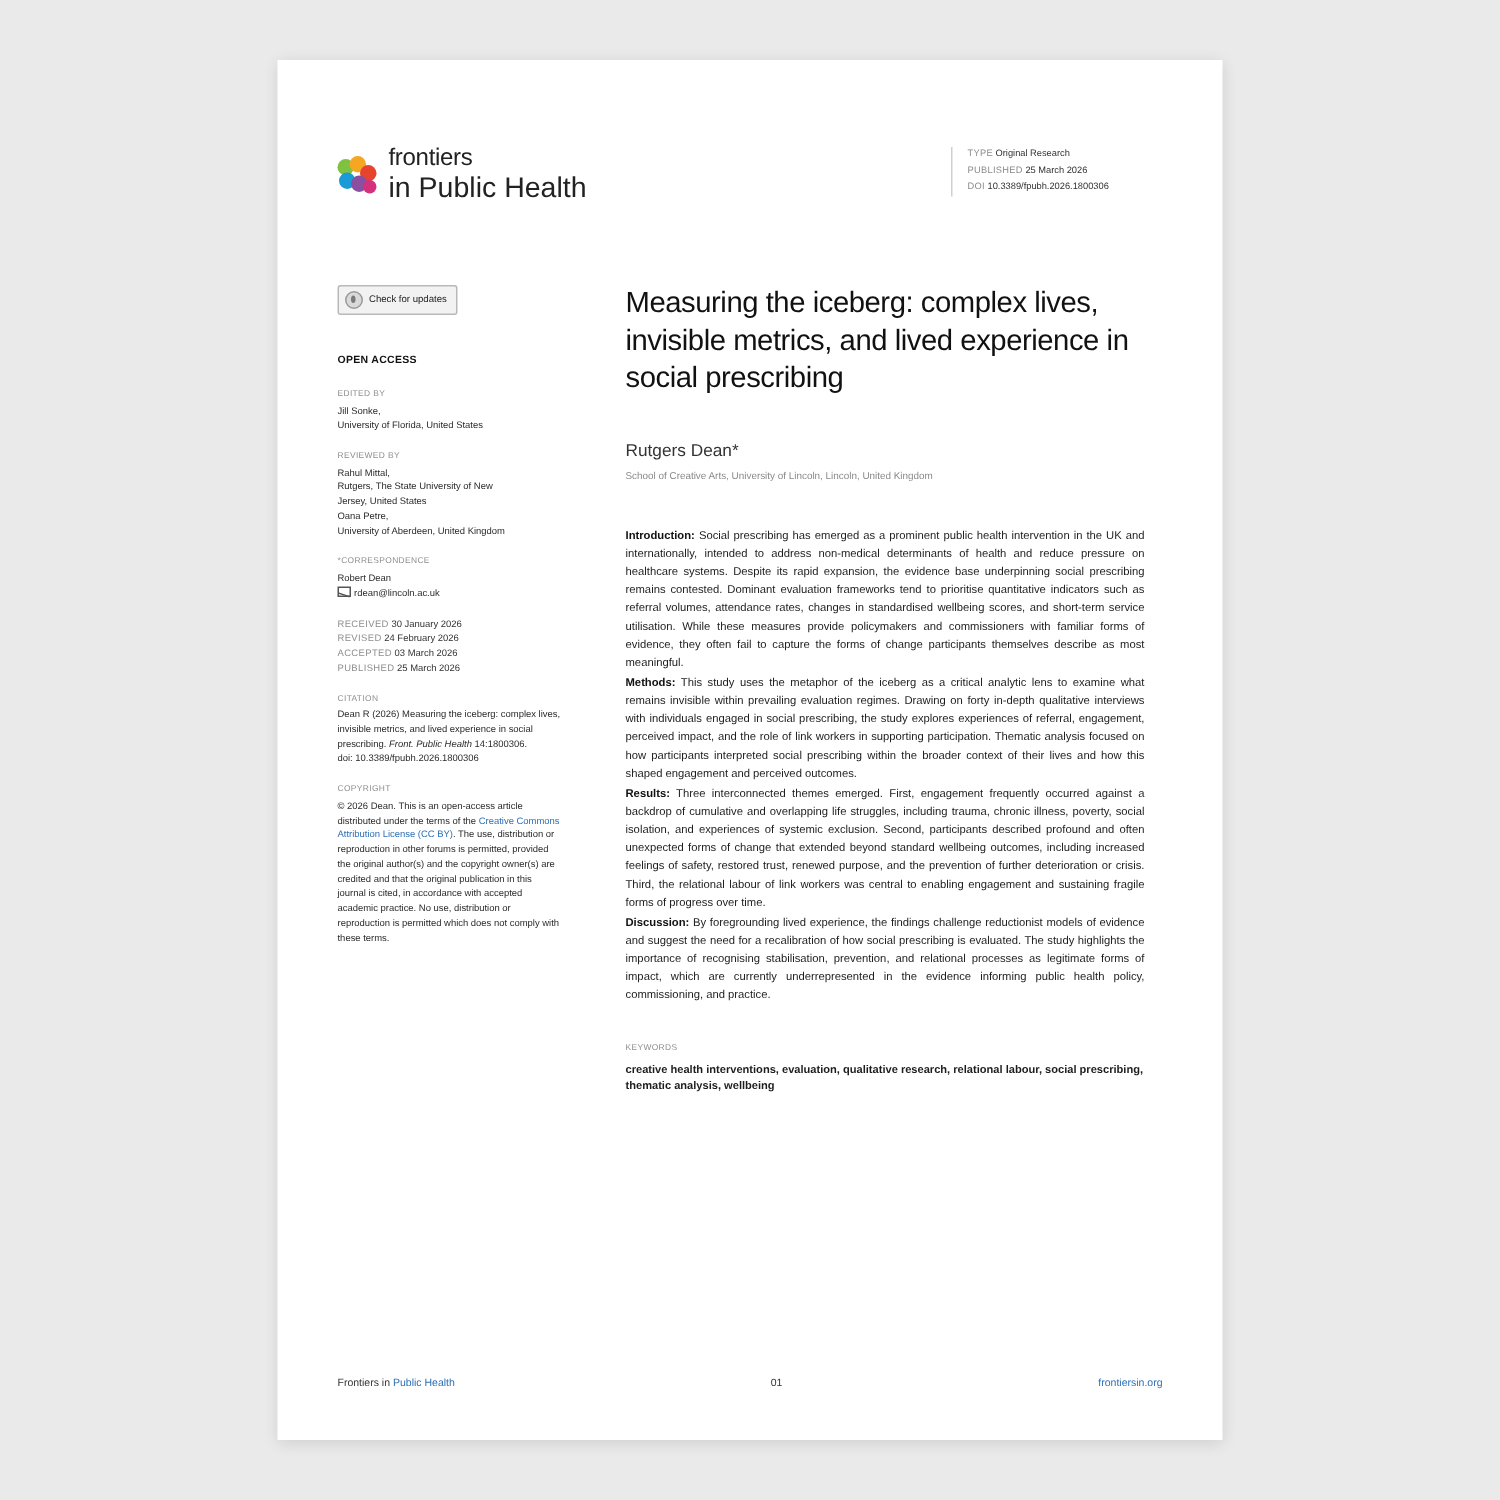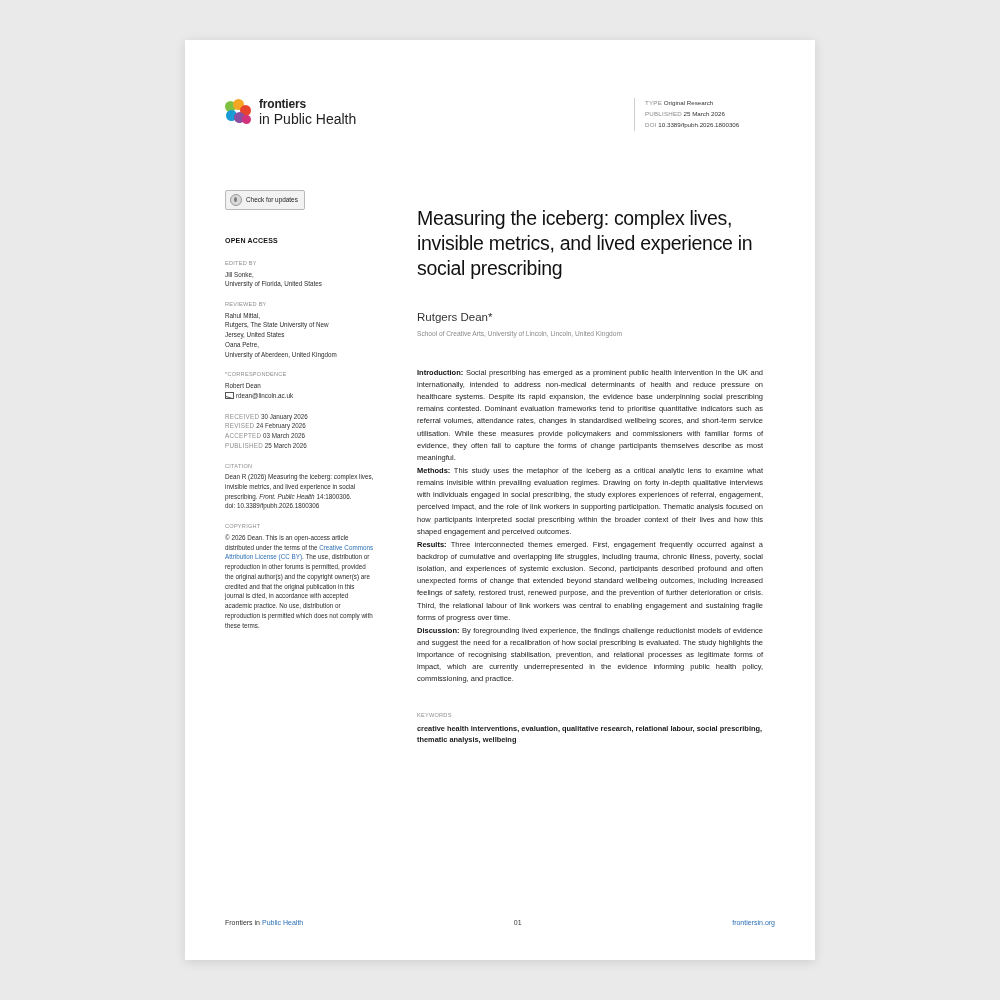--- a/index.html
+++ b/index.html
@@ -46,28 +46,28 @@
     display: block;
     border-radius: 50%;
   }
   .lm1 { width: 11px; height: 11px; left: 0px;  top: 2px;  background: #7fc242; }
   .lm2 { width: 11px; height: 11px; left: 8px;  top: 0px;  background: #f5a623; }
   .lm3 { width: 11px; height: 11px; left: 15px; top: 6px;  background: #e8432f; }
   .lm4 { width: 11px; height: 11px; left: 1px;  top: 11px; background: #1a9ad6; }
   .lm5 { width: 11px; height: 11px; left: 9px;  top: 13px; background: #8a4fa0; }
   .lm6 { width: 9px;  height: 9px;  left: 17px; top: 16px; background: #d4317c; }
   .logo-text-1 {
-    font-size: 12px;
-    font-weight: bold;
+    font-size: 16px;
+    font-weight: normal;
     color: #222;
     letter-spacing: -0.2px;
     line-height: 1.05;
   }
   .logo-text-2 {
-    font-size: 14px;
+    font-size: 19px;
     color: #222;
     line-height: 1.15;
   }
   .header-meta {
     position: absolute;
     right: 40px;
     top: 58px;
     border-left: 1px solid #cfcfcf;
     padding-left: 10px;
     font-size: 6.2px;
@@ -165,21 +165,21 @@
     left: 232px;
     top: 150px;
     width: 358px;
   }
   .title {
     font-size: 19.5px;
     line-height: 1.28;
     color: #111;
     font-weight: normal;
     letter-spacing: -0.3px;
-    margin: 16px 0 30px 0;
+    margin: 0 0 30px 0;
   }
   .author {
     font-size: 11.5px;
     color: #333;
     margin-bottom: 7px;
   }
   .affil {
     font-size: 6.6px;
     color: #8a8a8a;
     margin-bottom: 30px;

